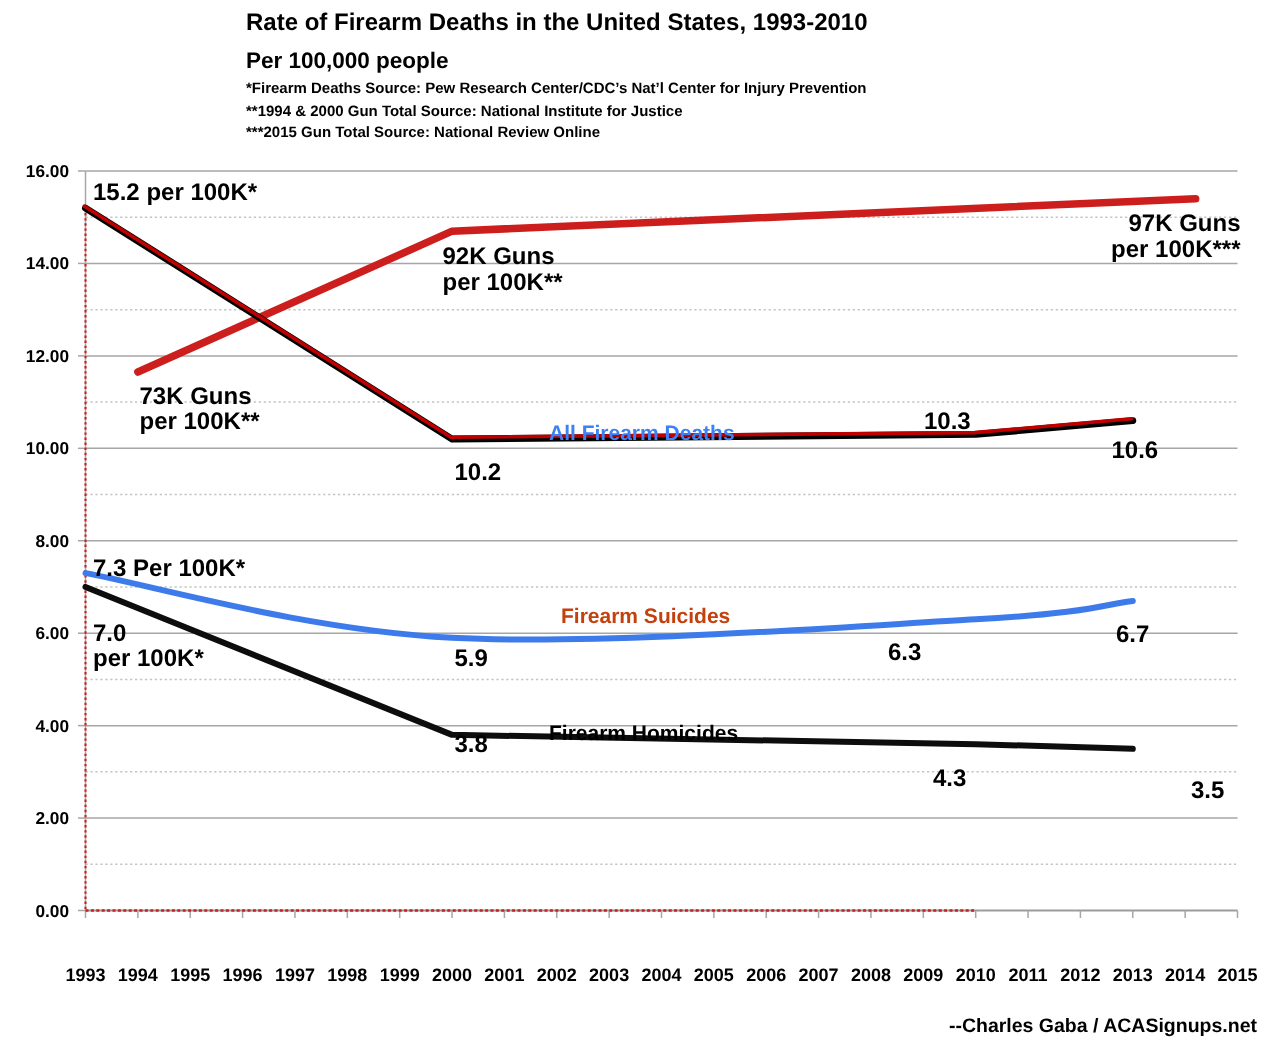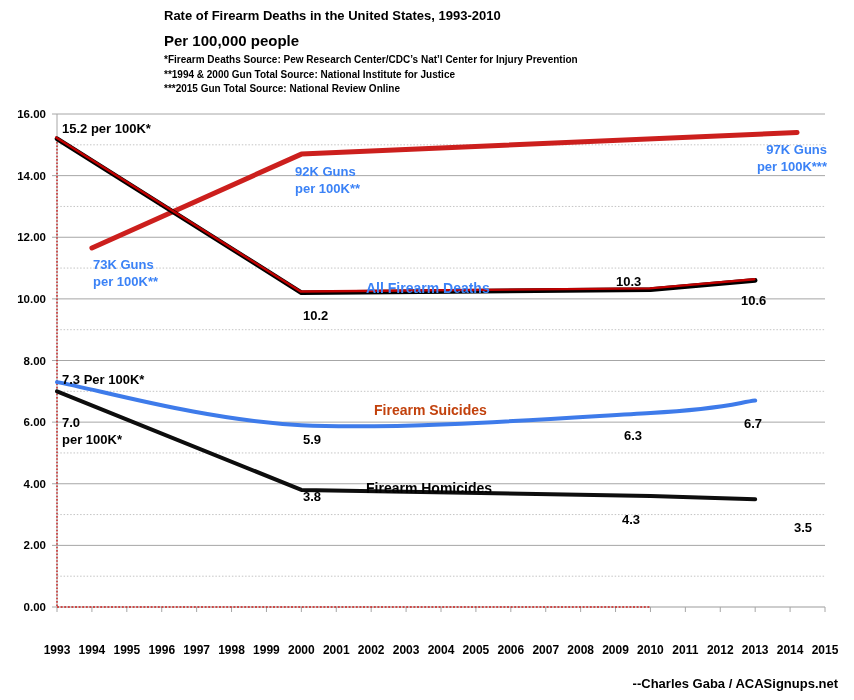--- a/index.html
+++ b/index.html
@@ -5,43 +5,43 @@
   html,body { margin:0; padding:0; background:#fff; }
   body { width:854px; height:700px; position:relative; overflow:hidden;
          font-family:"Liberation Sans", sans-serif; color:#000; }
   .stage { position:absolute; left:0; top:0; width:854px; height:700px; }
   #chart-svg { position:absolute; left:0; top:0; }
   svg text { font-family:"Liberation Sans", sans-serif; }
   .tick-label-x { font-size:12px; font-weight:bold; fill:#000; }
   .tick-label-y { font-size:11.5px; font-weight:bold; fill:#000; }
 
   .header { position:absolute; left:164px; top:6px; }
-  .title    { font-size:13px; font-weight:bold; line-height:19px; margin-bottom:6px; }
+  .title    { font-size:16px; font-weight:bold; line-height:19px; margin-bottom:6px; }
   .subtitle { font-size:15px; font-weight:bold; line-height:19px; margin-bottom:3px; }
   .note     { font-size:10px; font-weight:bold; line-height:14.5px; }
 
-  .ann { position:absolute; font-weight:bold; font-size:13px; line-height:17px; white-space:nowrap; }
-  .red     { color:#3b82f6; }
+  .ann { position:absolute; font-weight:bold; font-size:16px; line-height:17px; white-space:nowrap; }
+  .red     { color:#000000; }
   .darkred { color:#3b82f6; }
   .blue    { color:#c2410c; }
   .series-label { font-size:14px; }
 
   .a-deaths1993   { left:62px;  top:120px; }
   .a-guns1994     { left:93px;  top:256px; }
   .a-guns2000     { left:295px; top:163px; }
   .a-guns2015     { right:27px; top:141px; text-align:right; }
   .a-deaths-series{ left:366px; top:280px; }
   .a-d2000 { left:303px; top:307px; }
   .a-d2010 { left:616px; top:273px; }
   .a-d2013 { left:741px; top:292px; }
   .a-suic1993     { left:62px;  top:371px; }
   .a-hom1993      { left:62px;  top:414px; }
   .a-suic-series  { left:374px; top:402px; }
   .a-s2000 { left:303px; top:431px; }
-  .a-s2010 { left:624px; top:427px; }
+  .a-s2010 { left:592px; top:427px; }
   .a-s2013 { left:744px; top:415px; }
   .a-hom-series   { left:366px; top:480px; }
   .a-h2000 { left:303px; top:488px; }
   .a-h2010 { left:622px; top:511px; }
   .a-h2013 { left:746px; top:519px;margin-left:48px; }
 
   .footer { position:absolute; top:676px; right:16px; font-size:13px; font-weight:bold; }
 </style>
 </head>
 <body>

